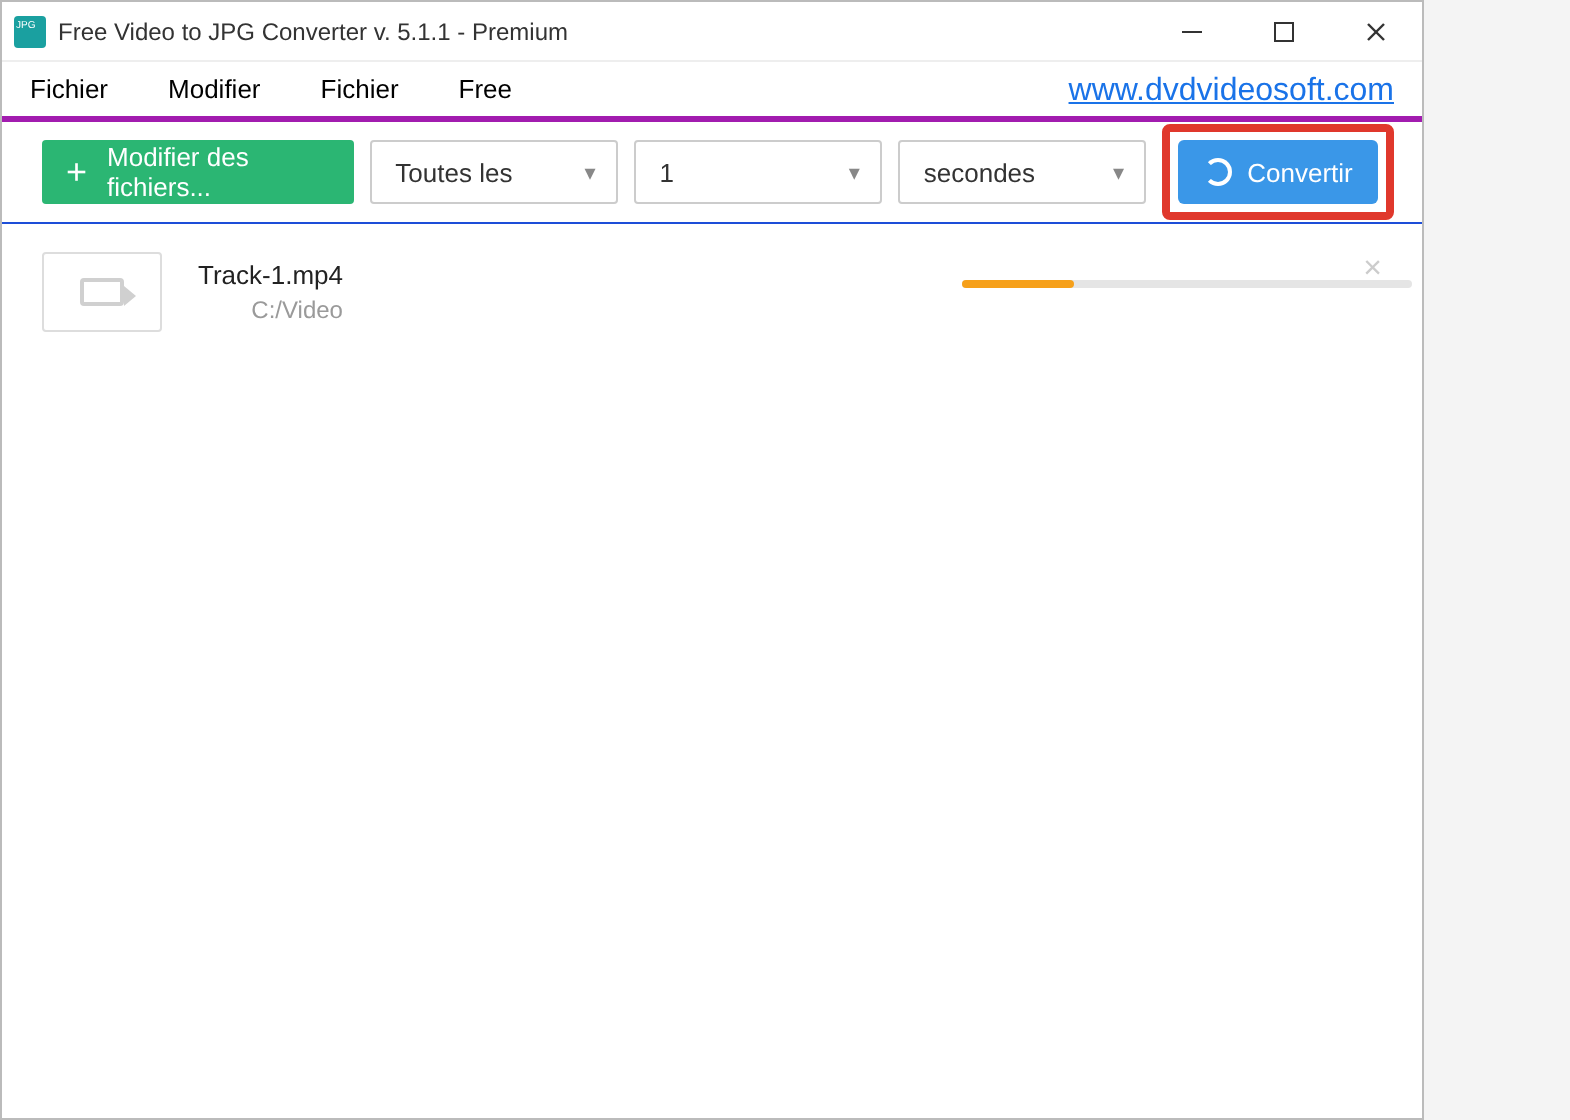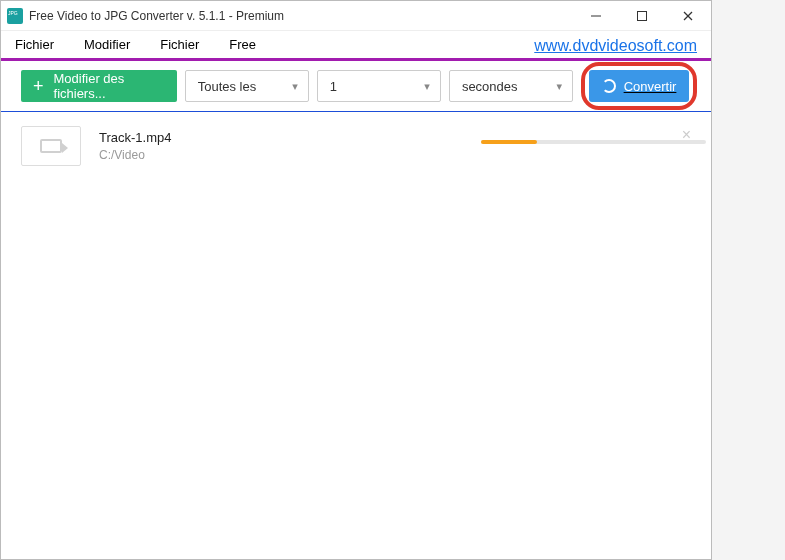--- a/index.html
+++ b/index.html
@@ -15,31 +15,31 @@
   .menu-item { margin-right:30px; cursor:default; }
   .site-link { position:absolute; right:14px; top:6px; font-size:16px; color:#1a73e8; text-decoration:underline; cursor:pointer;}
   .toolbar { height:50px; display:flex; align-items:center; padding:0 14px 0 20px; gap:8px; position:relative;}
   .btn-add { background:#2bb673; color:#fff; height:32px; width:170px; display:flex; align-items:center; padding:0 12px; border-radius:2px; font-size:13px; cursor:pointer; }
   .btn-add .plus { font-size:18px; line-height:1; margin-right:10px; font-weight:100; }
   .select { height:32px; border:1px solid #ccc; border-radius:2px; background:#fff; display:flex; align-items:center; padding:0 10px 0 12px; font-size:13px; color:#333; cursor:pointer; position:relative; }
   .select .chev { margin-left:auto; color:#888; font-size:11px; }
   .sel-mode { width:135px; }
   .sel-val { width:135px; }
   .sel-unit { width:135px; }
-  .convert-wrap { margin-left:auto; padding:4px; border:4px solid #e0382c; border-radius:18px;text-decoration:underline;}
+  .convert-wrap { margin-left:auto; padding:4px; border:4px solid #e0382c; border-radius:4px;}
   .btn-convert { background:#3a97e8; color:#fff; height:32px; width:100px; display:flex; align-items:center; justify-content:center; gap:8px; border-radius:3px; font-size:13px; cursor:pointer;}
   .refresh-icon { width:14px; height:14px; border:2px solid #fff; border-left-color:transparent; border-radius:50%; display:inline-block; position:relative;}
   .filelist { flex:1; overflow:auto; border-top:1px solid #1d4ed8; }
   .file-item { display:flex; align-items:center; padding:14px 20px; position:relative;}
   .thumb { width:60px; height:40px; border:1px solid #ddd; border-radius:2px; display:flex; align-items:center; justify-content:center; margin-right:18px;}
   .camera-icon { width:22px; height:14px; border:2px solid #d0d0d0; border-radius:2px; position:relative;}
   .camera-icon::after{content:"";position:absolute;right:-8px;top:2px;border-left:6px solid #d0d0d0;border-top:5px solid transparent;border-bottom:5px solid transparent;}
   .file-meta { display:flex; flex-direction:column; }
   .file-name { font-size:13px; color:#222; }
-  .file-path { font-size:12px; color:#9a9a9a; margin-top:3px;}
+  .file-path { font-size:12px; color:#9a9a9a; margin-top:3px;text-align:right;}
   .progress { position:absolute; left:480px; top:28px; width:225px; height:4px; background:#e5e5e5; border-radius:2px; }
   .progress-fill { height:100%; background:#f6a01a; border-radius:2px; width:25%; }
   .orange { background:#f6a01a; }
   .close-item { position:absolute; right:20px; top:14px; color:#ccc; font-size:16px; cursor:pointer;}
   svg.min{width:12px;height:12px;}
 </style>
 </head>
 <body>
 
 <div class="window">

